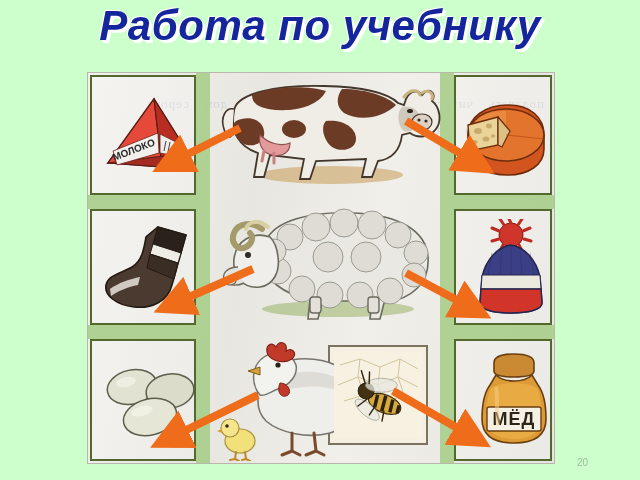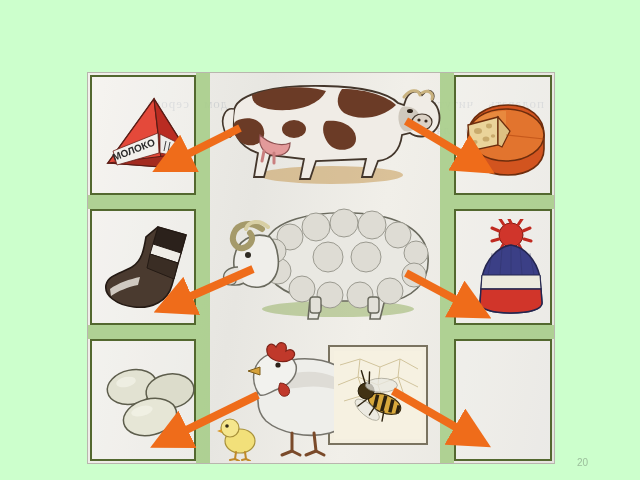--- a/index.html
+++ b/index.html
@@ -74,20 +74,21 @@
 
   
   .obj{position:absolute;}
   .obj svg{display:block;}
 </style>
 </head>
 <body>
 
 <div class="slide">
 
+  <div class="title">Работа по учебнику</div>
 
   <div class="book">
 
     <div class="paper"></div>
     <div class="bleed">подавать читуть давать школьно ест на дом серого опять бабо лясь</div>
 
     <div class="vdiv" style="left:108px;top:0;width:14px;height:390px;"></div>
     <div class="vdiv" style="left:352px;top:0;width:14px;height:390px;"></div>
     <div class="hdiv" style="left:0;top:122px;width:108px;height:14px;"></div>
     <div class="hdiv" style="left:0;top:252px;width:108px;height:14px;"></div>
@@ -297,20 +298,33 @@
         <path d="M41 26 C28 28 16 40 12 58 L10 84 C10 90 22 94 41 94 C60 94 72 90 72 84
                  L70 58 C66 40 54 28 41 26 Z" fill="#3b3f86" stroke="#24264f" stroke-width="1.6"></path>
         <path d="M12 56 L70 56 L71 70 L11 70 Z" fill="#eceade" stroke="#24264f" stroke-width="1"></path>
         <path d="M11 70 L71 70 L72 84 C72 90 60 94 41 94 C22 94 10 90 10 84 Z" fill="#d1352a" stroke="#24264f" stroke-width="1.4"></path>
         <g stroke="#2a2d5c" stroke-width=".8" opacity=".45">
           <path d="M22 34 L18 56 M32 29 L30 56 M41 27 L41 56 M50 29 L52 56 M60 34 L64 56"></path>
         </g>
       </svg>
     </div>
 
+    <div class="obj" style="left:386px;top:278px;">
+      <svg width="80" height="100" viewBox="0 0 80 100">
+        <path d="M20 12 C20 6 28 3 40 3 C52 3 60 6 60 12 L60 20 C60 24 52 26 40 26
+                 C28 26 20 24 20 20 Z" fill="#c98a33" stroke="#6a3f10" stroke-width="1.6"></path>
+        <path d="M22 24 L16 34 C10 42 8 54 8 68 C8 84 18 92 40 92 C62 92 72 84 72 68
+                 C72 54 70 42 64 34 L58 24 C54 28 46 30 40 30 C34 30 26 28 22 24 Z" fill="#dd9b35" stroke="#6a3f10" stroke-width="1.6"></path>
+        <path d="M16 38 C22 34 30 32 40 32 C50 32 58 34 64 38 C66 46 68 56 68 66
+                 C68 80 58 88 40 88 C22 88 12 80 12 66 C12 56 14 46 16 38 Z" fill="#e8aa42"></path>
+        <rect x="13" y="56" width="54" height="24" rx="2" fill="#f4f1e4" stroke="#6a3f10" stroke-width="1.4"></rect>
+        <text x="40" y="74" text-anchor="middle" font-family="'Liberation Sans',sans-serif" font-size="18" font-weight="bold" fill="#2e2519" letter-spacing="1">МЁД</text>
+        <path d="M22 36 C24 46 22 60 24 74" stroke="#f6cc84" stroke-width="4" opacity=".55" fill="none"></path>
+      </svg>
+    </div>
 
     <svg class="arrow" style="left:0;top:0;" width="466" height="390" viewBox="0 0 466 390">
       <defs>
         <marker id="ah" markerWidth="5.2" markerHeight="5.2" refX="1.6" refY="2.6" orient="auto">
           <path d="M0,0 L5.2,2.6 L0,5.2 Z" fill="#ef6c1a"></path>
         </marker>
       </defs>
       <g stroke="#ef6c1a" stroke-width="8" marker-end="url(#ah)" stroke-linecap="butt">
         <line x1="152" y1="55" x2="90" y2="86"></line>
         <line x1="318" y1="48" x2="382" y2="86"></line>

